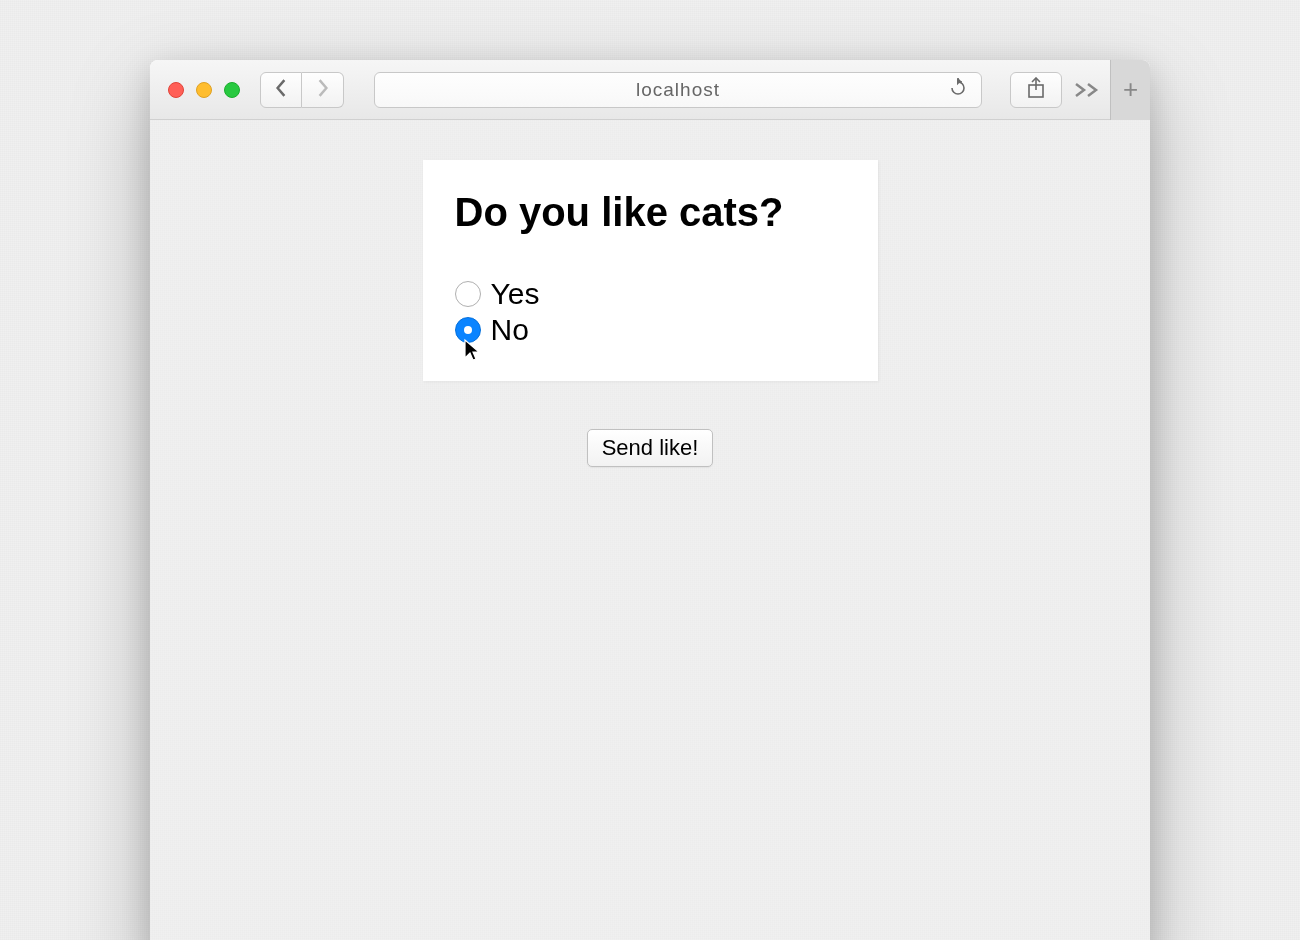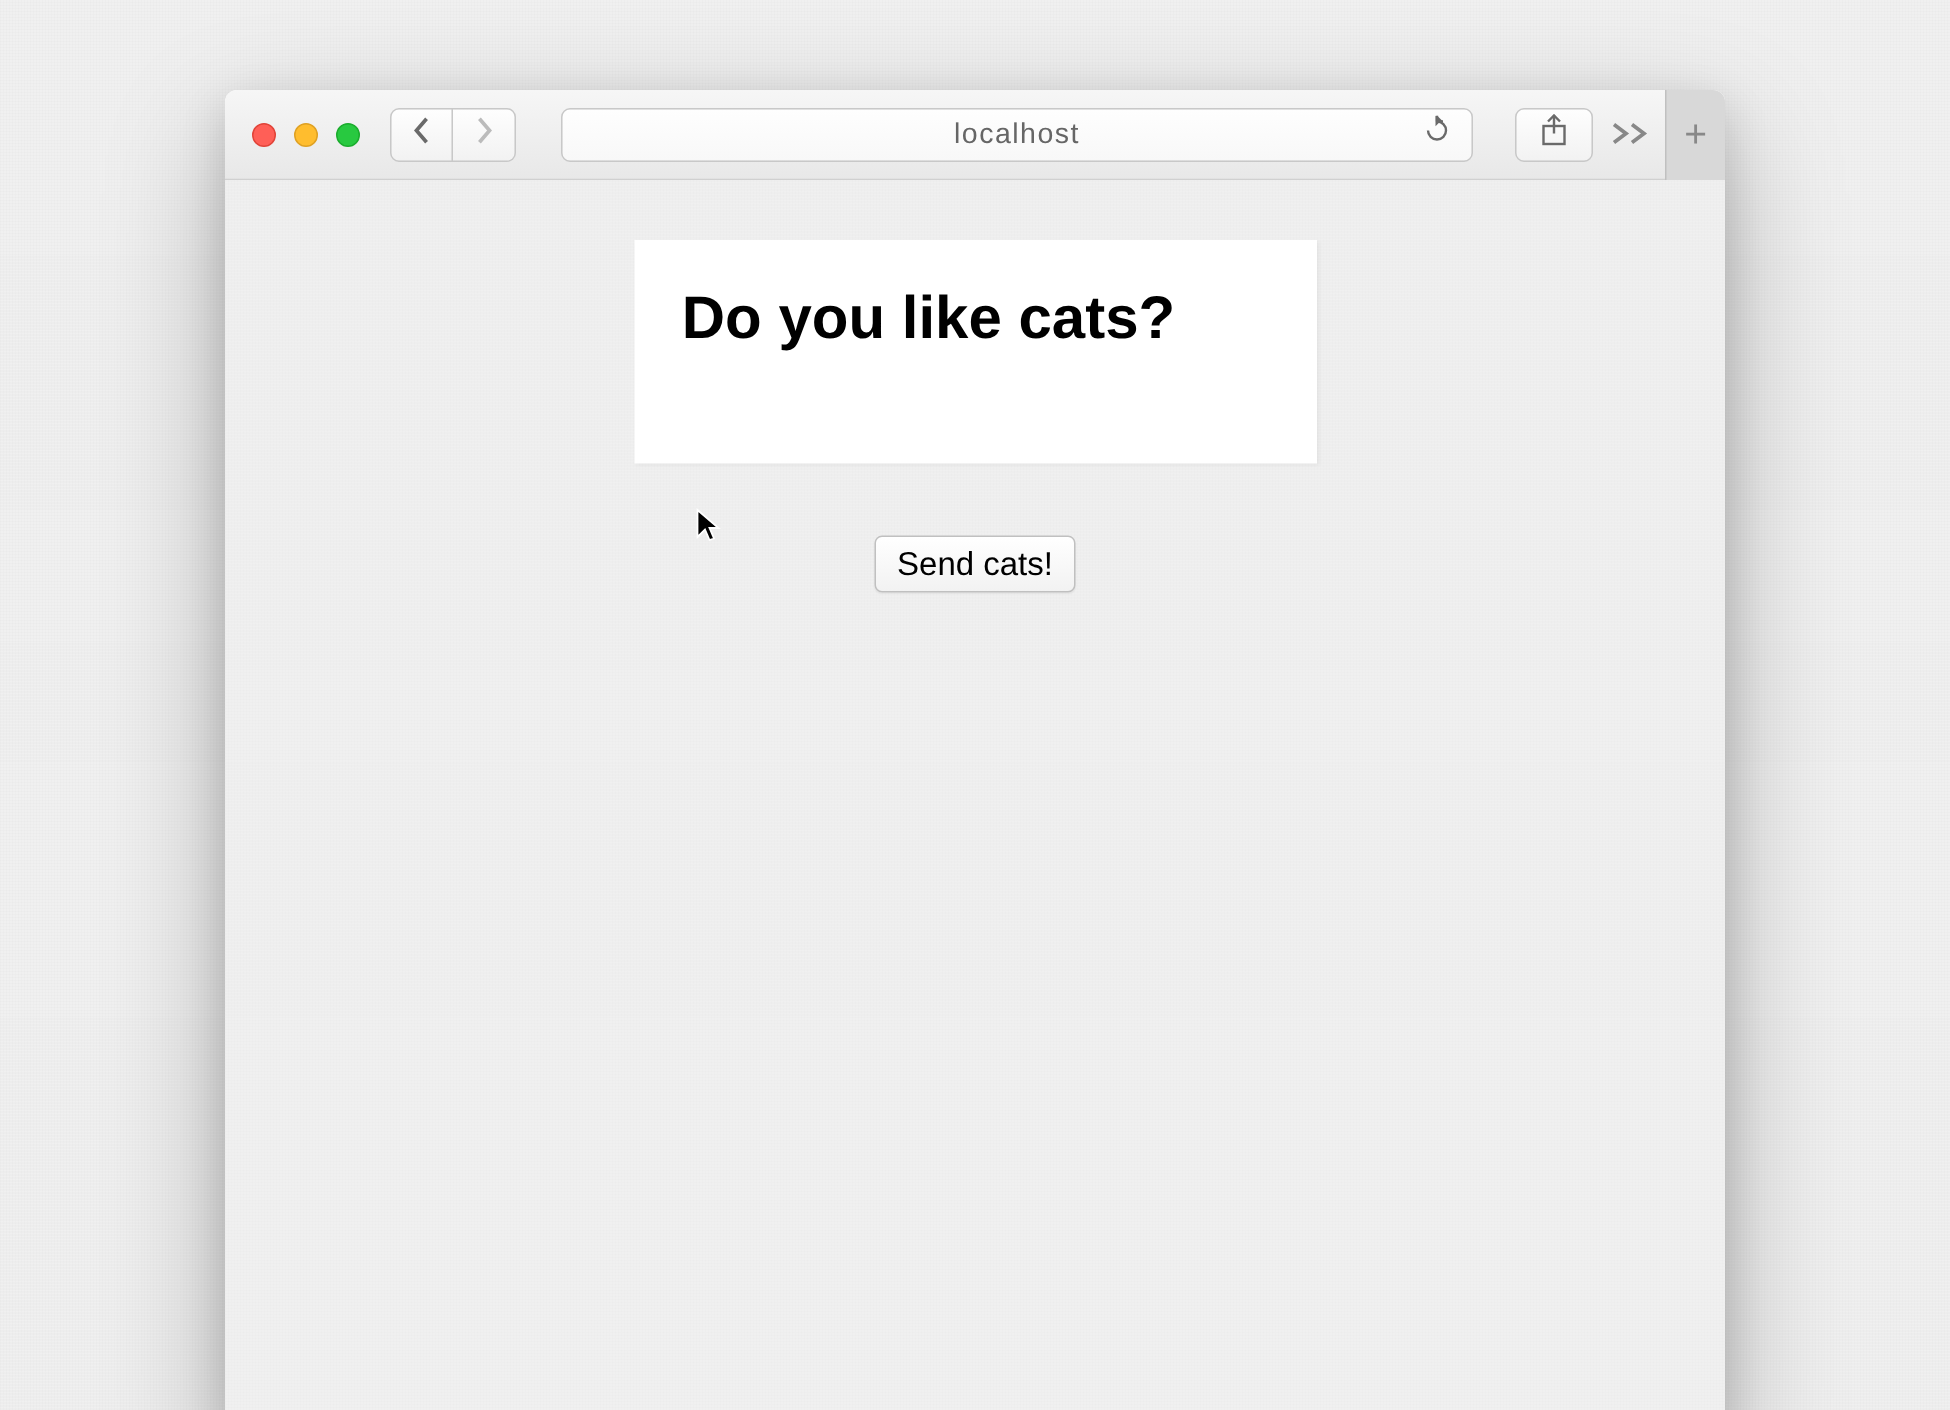--- a/index.html
+++ b/index.html
@@ -310,23 +310,33 @@
       </div>
     </div>
 
   </div>
 
   <div class="content-area">
 
     <div class="panel">
       <h1 class="panel-title">Do you like cats?</h1>
 
-    </div>
-
-    <button class="submit-btn">Send cats!</button>
+      <div class="radio-group">
+        <div class="radio-row">
+          <div class="radio-btn"></div>
+          <span class="radio-label">Yes</span>
+        </div>
+        <div class="radio-row">
+          <div class="radio-btn selected"></div>
+          <span class="radio-label">No</span>
+        </div>
+      </div>
+    </div>
+
+    <button class="submit-btn">Send like!</button>
 
     <div class="cursor">
       <svg width="20" height="26" viewBox="0 0 20 26">
         <path d="M 2 2 L 2 20 L 7 15 L 10 22 L 13 21 L 10 14 L 16 14 Z" fill="#000" stroke="#fff" stroke-width="1.2"></path>
       </svg>
     </div>
 
   </div>
 
 </div>

